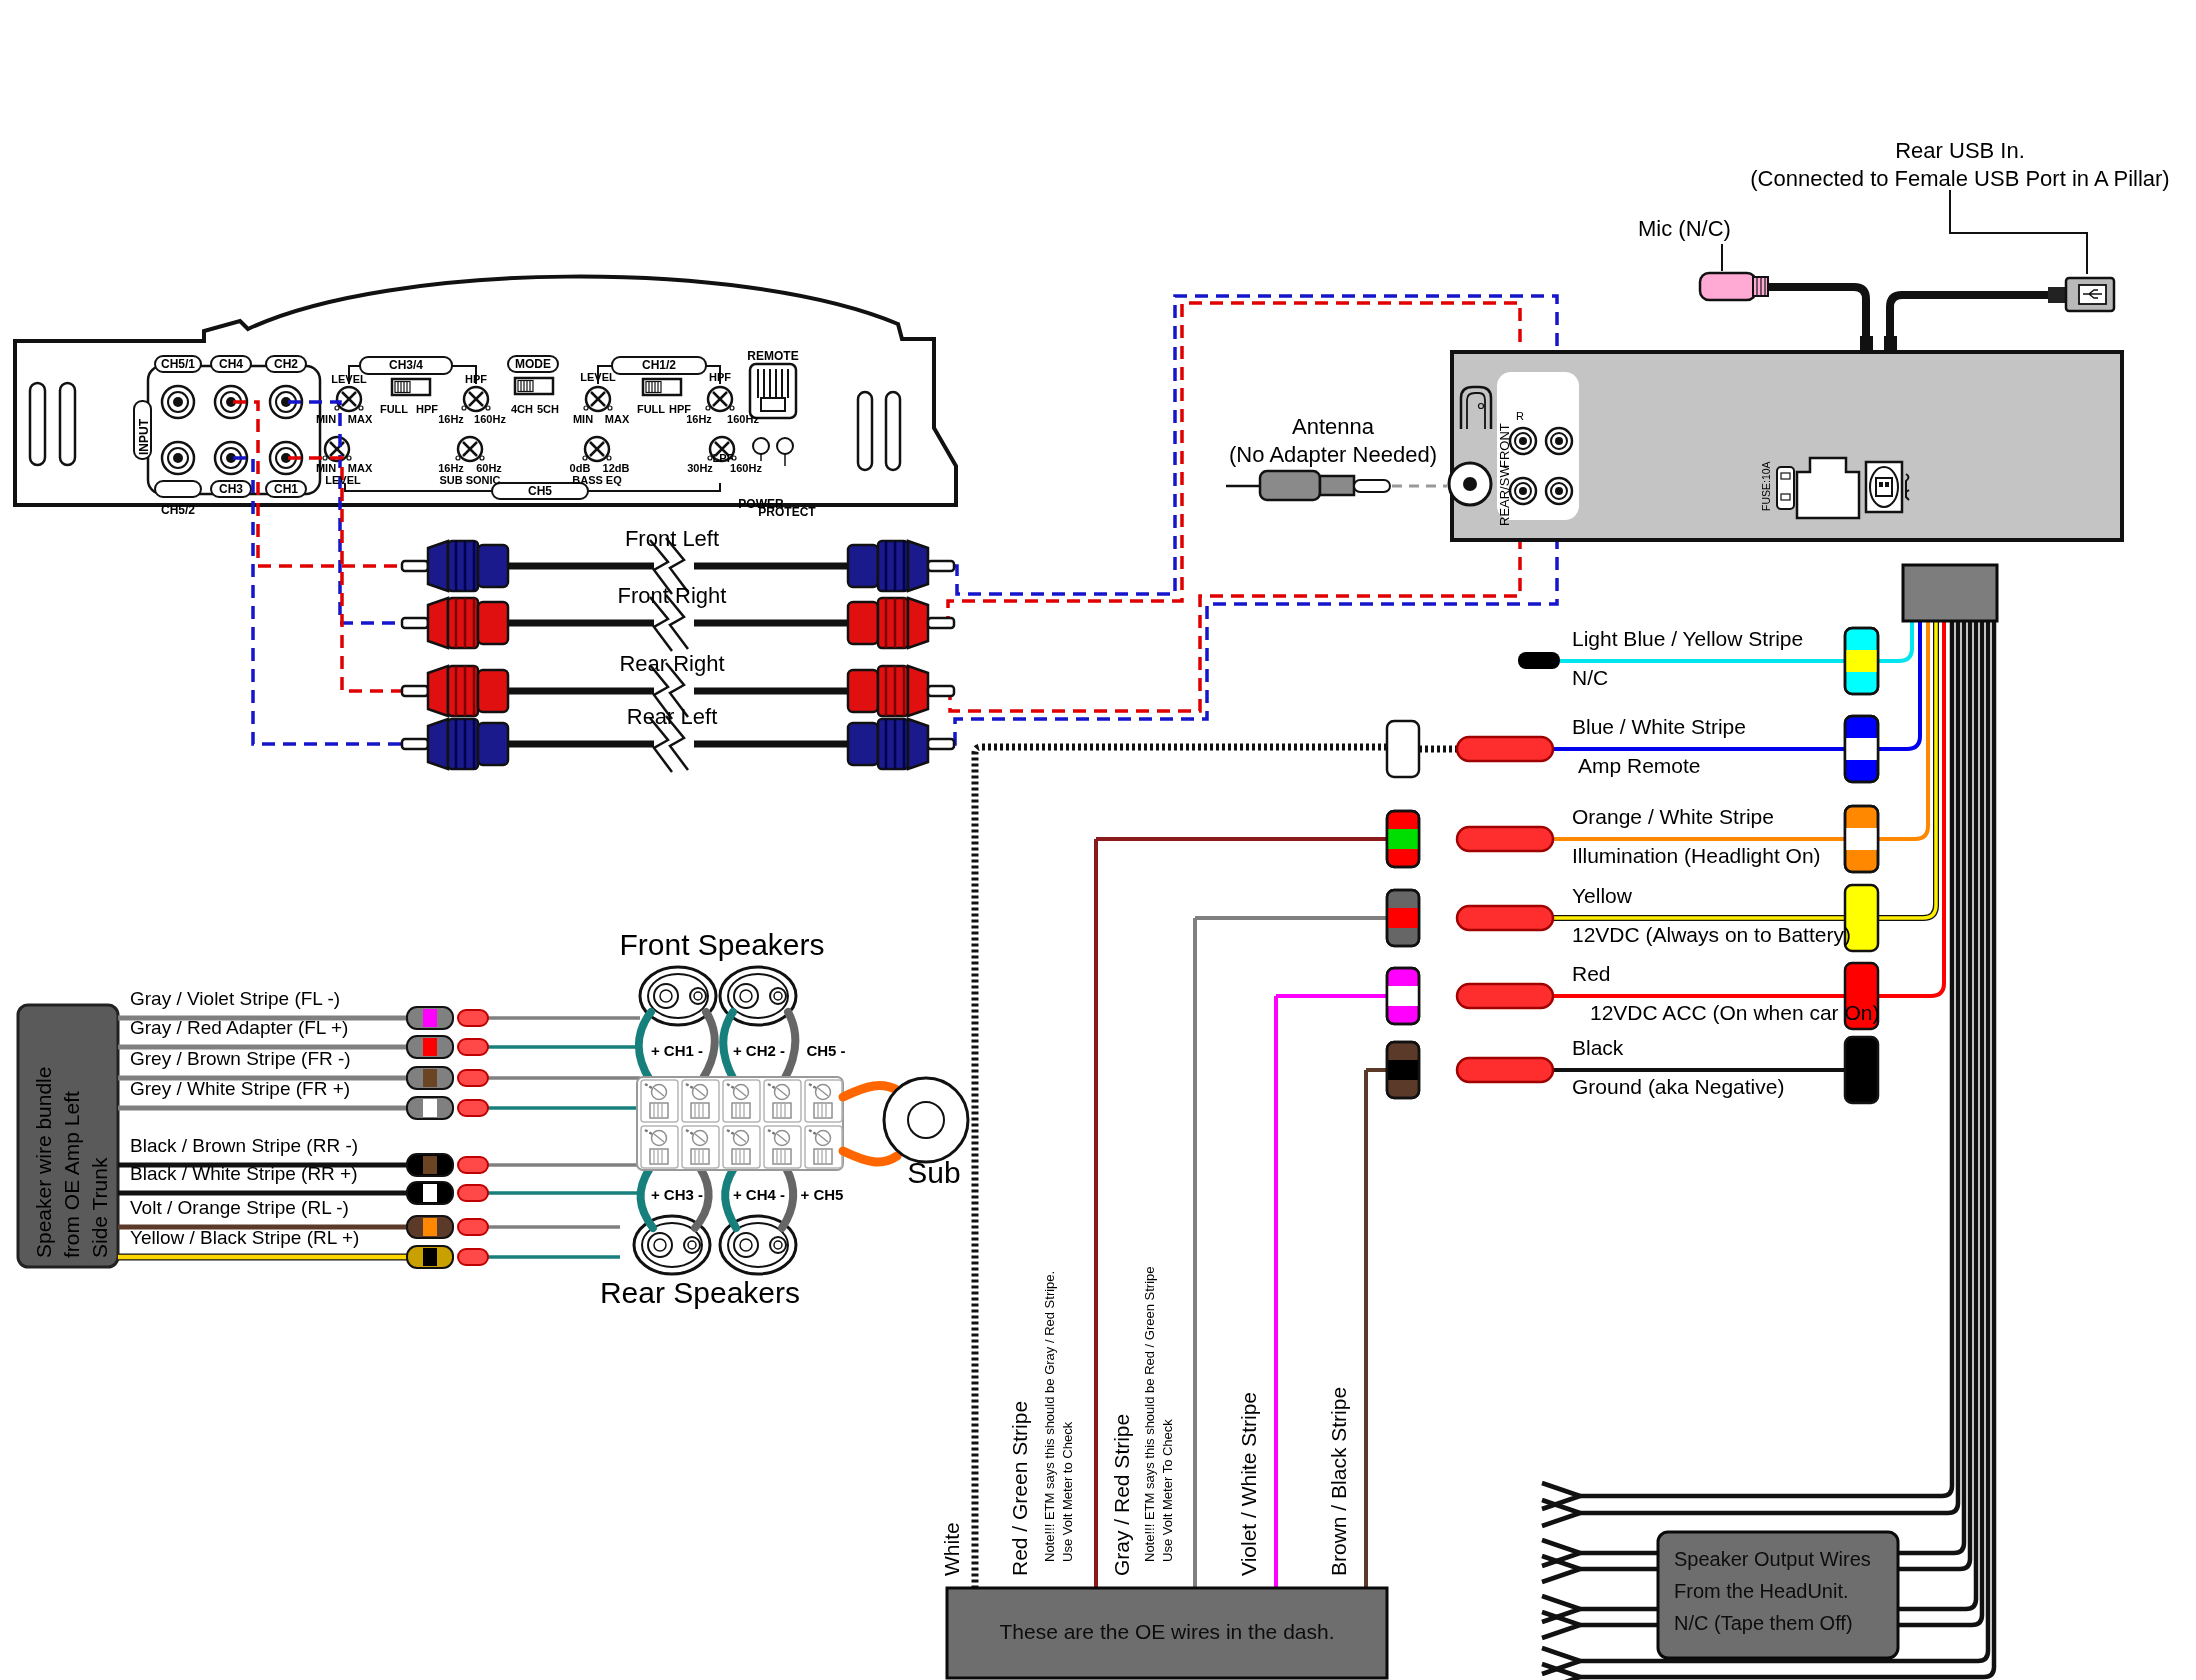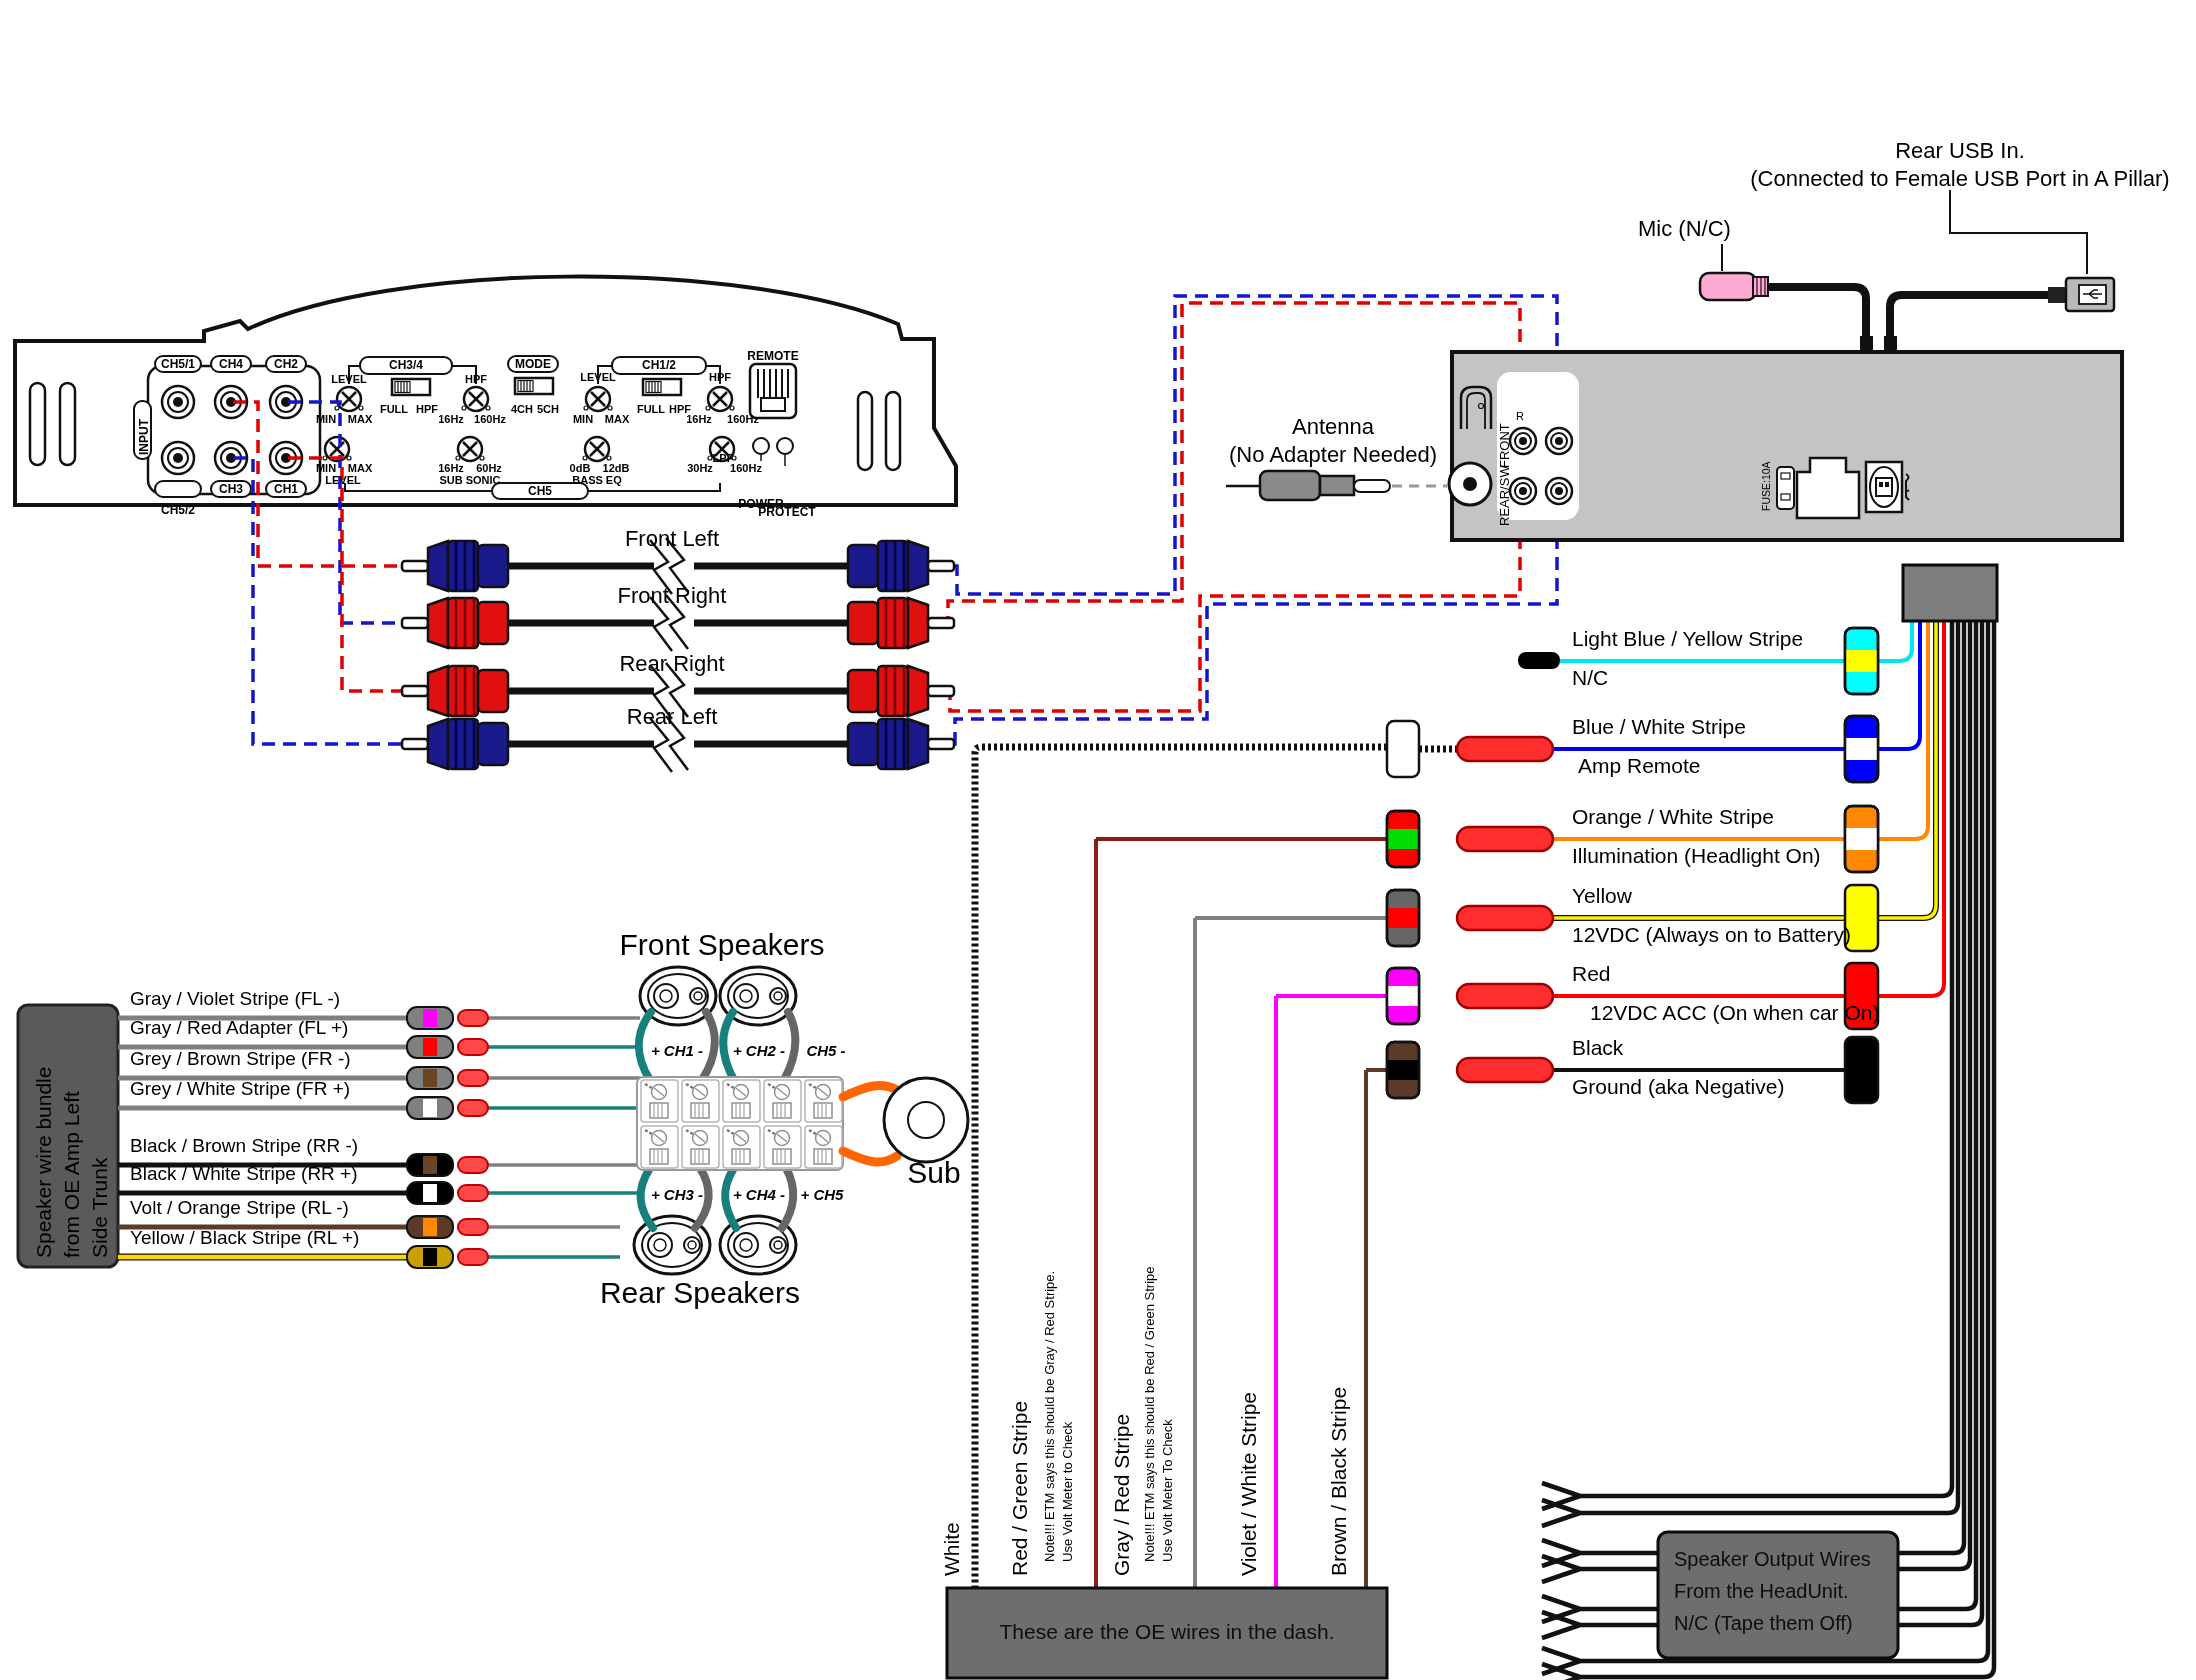--- a/index.html
+++ b/index.html
@@ -4,21 +4,21 @@
 <style>
   html,body{margin:0;padding:0;background:#fff;}
   .stage{position:relative;width:2196px;height:1680px;background:#fff;
          font-family:"Liberation Sans",sans-serif;overflow:hidden;}
   svg.layer{position:absolute;left:0;top:0;}
   .t{position:absolute;color:#000;white-space:nowrap;line-height:1.15;}
   .c{transform:translateX(-50%);}
   .rot{transform:rotate(-90deg);transform-origin:0 0;}
   .b{font-weight:bold;}
   .f8{font-size:12px;margin-top:36px;}.f10{font-size:10.5px;}.f11{font-size:11px;}
-  .f12{font-size:12px;}.f13{font-size:13px;}.f15{font-size:15px;font-style:italic;}
+  .f12{font-size:12px;}.f13{font-size:13px;}.f15{font-size:15px;}
   .f19{font-size:19px;}.f20{font-size:20px;}.f21{font-size:21px;}
   .f22{font-size:22px;}.f30{font-size:30px;}
   .boxtext{color:#0d0d0d;}
 </style>
 </head>
 <body>
 
 <div class="stage">
 
 <svg class="layer" width="2196" height="1680" viewBox="0 0 2196 1680">

